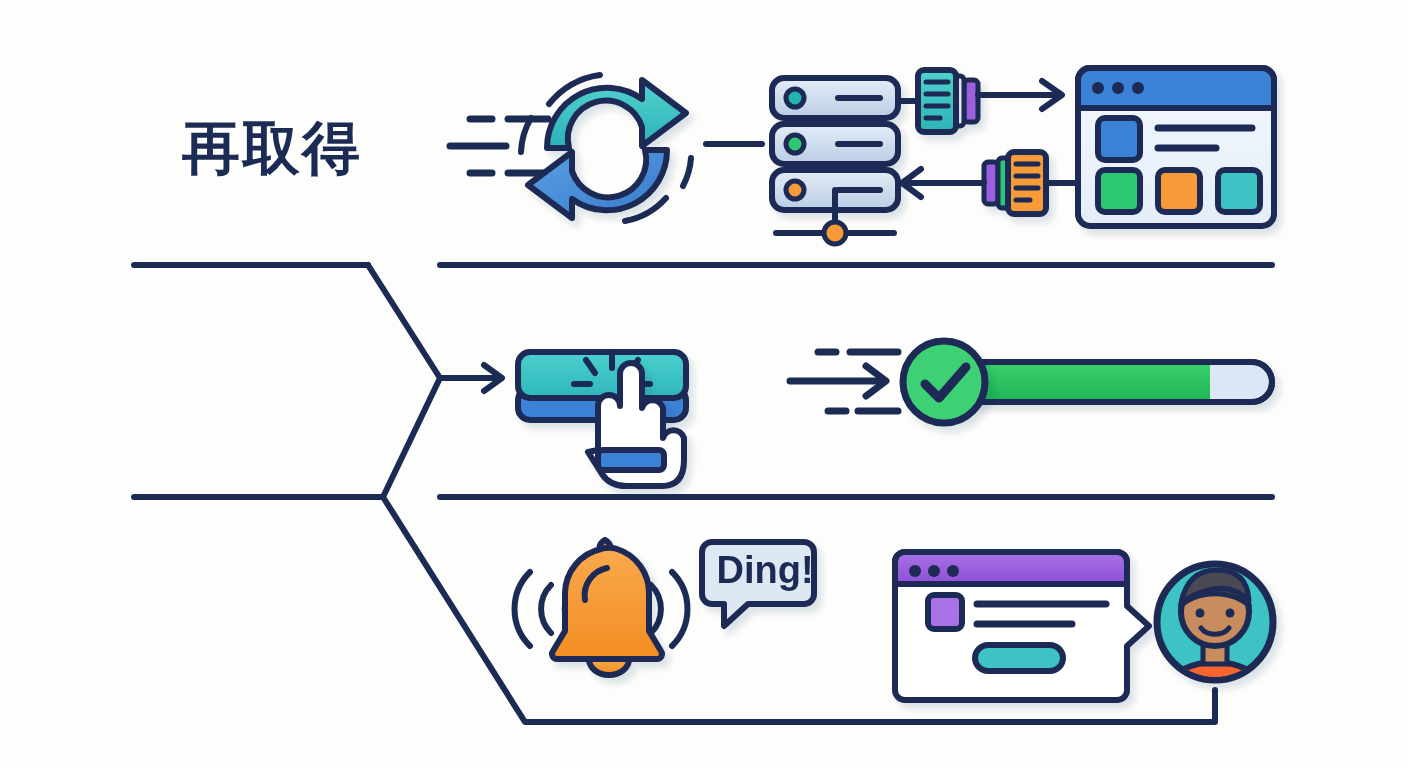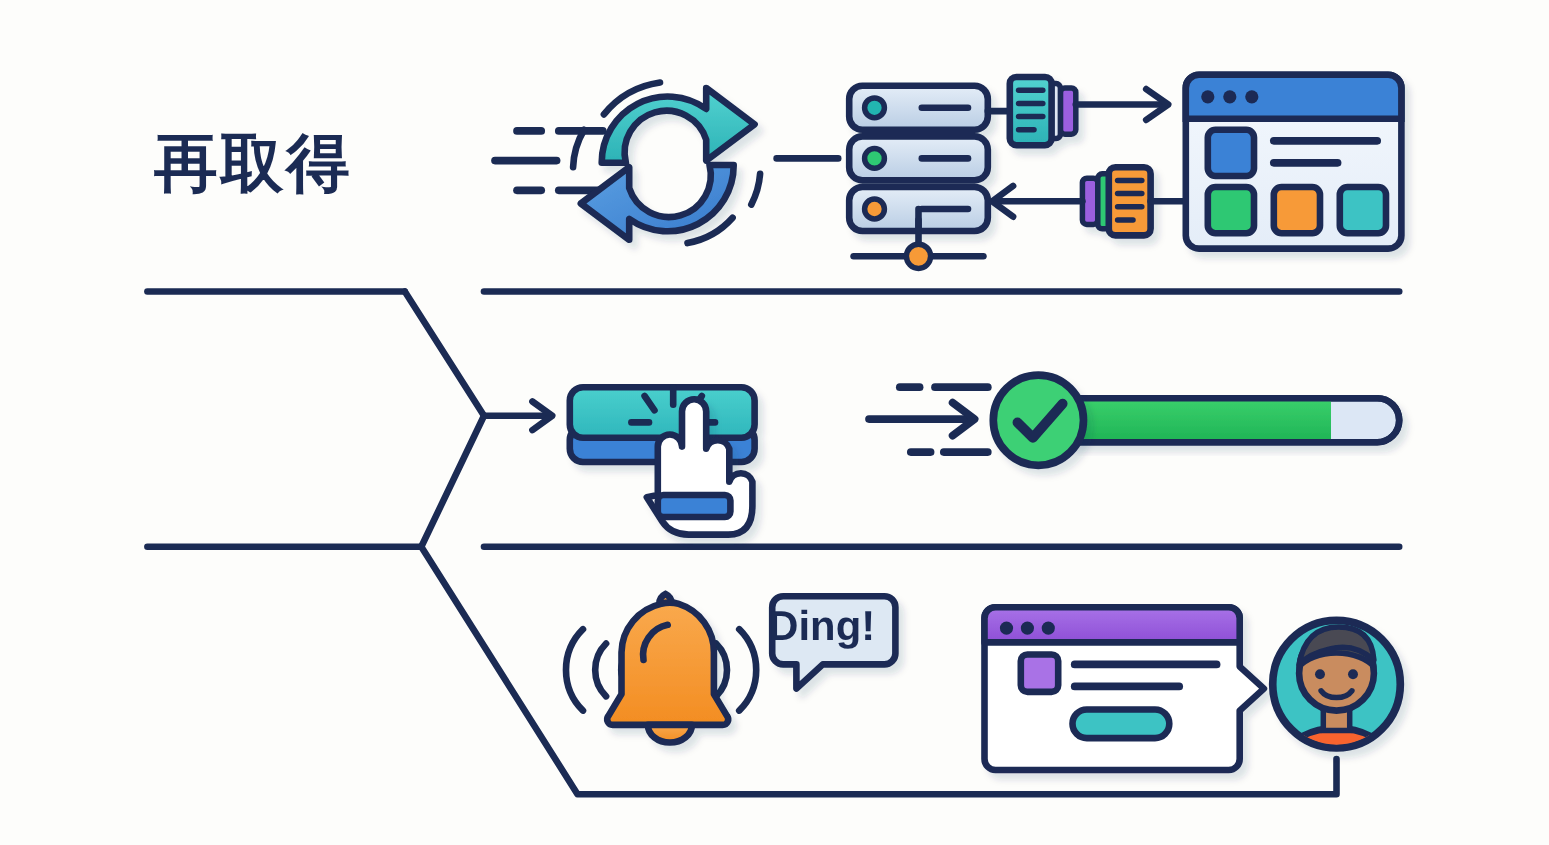--- a/index.html
+++ b/index.html
@@ -13,20 +13,21 @@
   }
   #stage{position:absolute;inset:0;width:1408px;height:768px;}
   .row-label{
     position:absolute;
     color:#1b2b54;
     font-size:58px;
     font-weight:700;
     letter-spacing:2px;
     white-space:nowrap;
     font-family:"DejaVu Sans","Liberation Sans",sans-serif;
+    margin-left:42px;
   }
   #label-retry{left:140px;top:110px;}
   #label-optimistic{left:140px;top:345px;}
   #label-notify{left:168px;top:578px;}
   svg.art{position:absolute;left:0;top:0;width:1408px;height:768px;pointer-events:none;}
   .hid{position:absolute;width:0;height:0;overflow:hidden;opacity:0;}
 </style>
 </head>
 <body>
 
@@ -268,21 +269,21 @@
         <path d="M1181 606 a34 30 0 0 1 68 0 a40 26 0 0 0 -68 0 z" fill="#4a4a52" stroke="#1b2b54" stroke-width="5"></path>
         <path d="M1181 604 q6 -34 36 -34 q30 0 32 30 q-18 -16 -40 -10 q-18 4 -28 14 z" fill="#4a4a52" stroke="#1b2b54" stroke-width="5" stroke-linejoin="round"></path>
         <circle cx="1200" cy="613" r="4.5" fill="#1b2b54"></circle>
         <circle cx="1230" cy="613" r="4.5" fill="#1b2b54"></circle>
         <path d="M1201 628 a16 12 0 0 0 28 0" fill="none" stroke="#1b2b54" stroke-width="5" stroke-linecap="round"></path>
       </g>
     </g>
 
   </svg>
 
-  <div style="position:absolute;left:704px;top:548px;width:86px;height:44px;
+  <div style="position:absolute;left:722px;top:548px;width:86px;height:44px;
               display:flex;align-items:center;justify-content:center;
               color:#1b2b54;font-size:38px;font-weight:700;letter-spacing:0px;
               font-family:'Liberation Sans','DejaVu Sans',sans-serif;">Ding!</div>
 
 </div>
 
 <div class="hid" aria-hidden="true">
   
   
   

